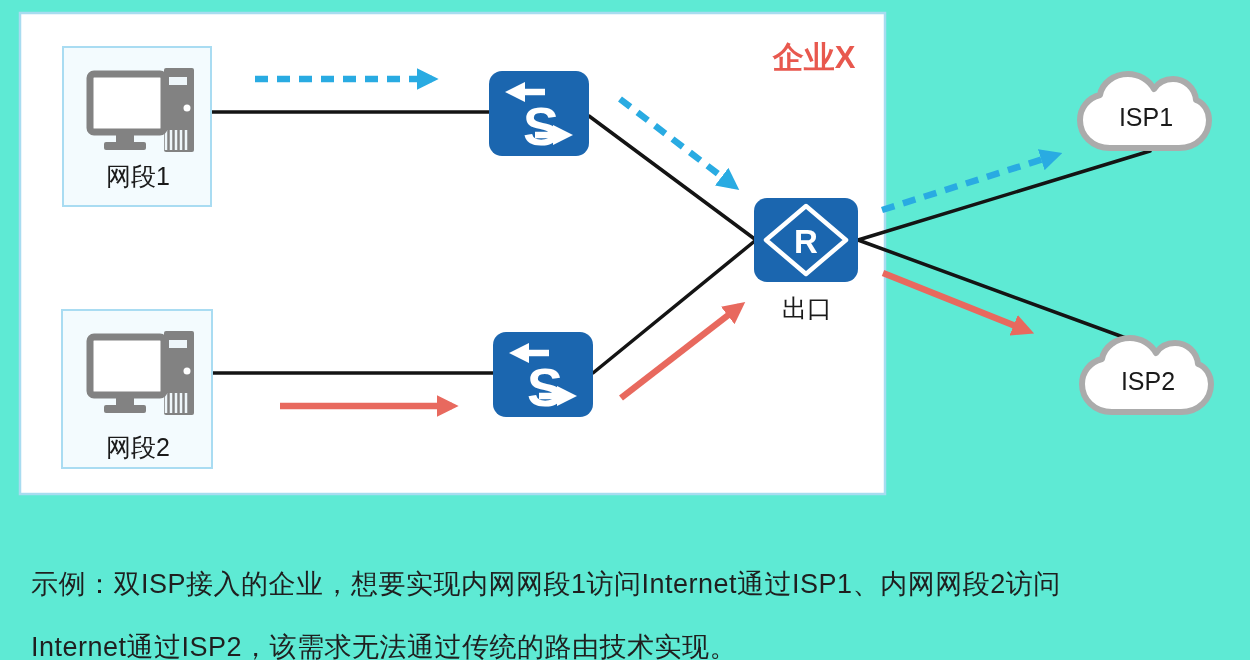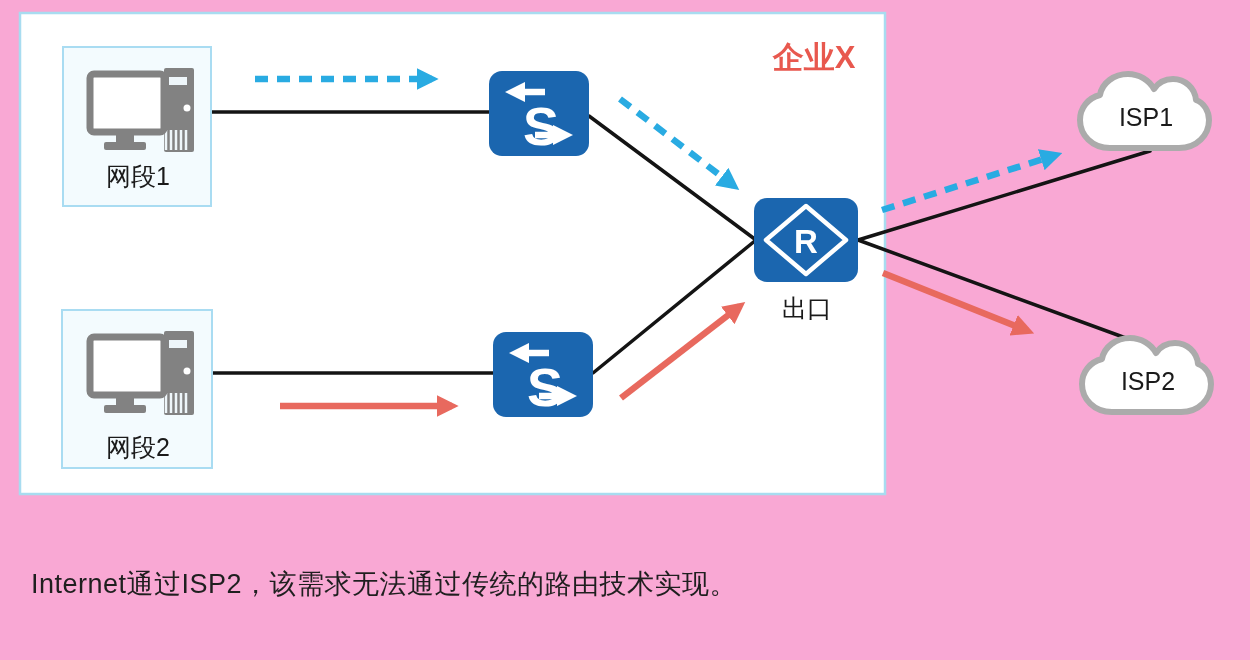--- a/index.html
+++ b/index.html
@@ -1,17 +1,17 @@
 <!DOCTYPE html>
 <html><head>
 <meta charset="utf-8">
 <style>
   html,body{margin:0;padding:0;background:#fff;}
   .stage{
-    position:relative;width:1250px;height:660px;background:#f9a8d4;overflow:hidden;
+    position:relative;width:1250px;height:660px;background:#5eead4;overflow:hidden;
     font-family:"Liberation Sans","DejaVu Sans",sans-serif;
   }
   svg{display:block;}
   .node-label{font-size:25px;fill:#1a1a1a;text-anchor:middle;}
   .ent-label{font-size:31px;font-weight:bold;fill:#e8584e;text-anchor:middle;}
   .cloud-label{font-size:25px;fill:#1a1a1a;text-anchor:middle;}
   .switch-letter{font-size:54px;font-weight:bold;fill:#ffffff;text-anchor:middle;}
   .router-letter{font-size:33px;font-weight:600;fill:#ffffff;text-anchor:middle;}
   .caption{
     position:absolute;left:31px;top:553px;width:1205px;
@@ -118,16 +118,17 @@
       <text x="70" y="54" class="cloud-label">ISP1</text>
     </g>
 
     <g transform="translate(1078,336)">
       <use href="#cloud-shape" fill="#ffffff" stroke="#ababab" stroke-width="6" stroke-linejoin="round"></use>
       <text x="70" y="54" class="cloud-label">ISP2</text>
     </g>
   </svg>
 
   <div class="caption">
+    <div>示例：双ISP接入的企业，想要实现内网网段1访问Internet通过ISP1、内网网段2访问</div>
     <div>Internet通过ISP2，该需求无法通过传统的路由技术实现。</div>
   </div>
 
 </div>
 
 </body></html>

